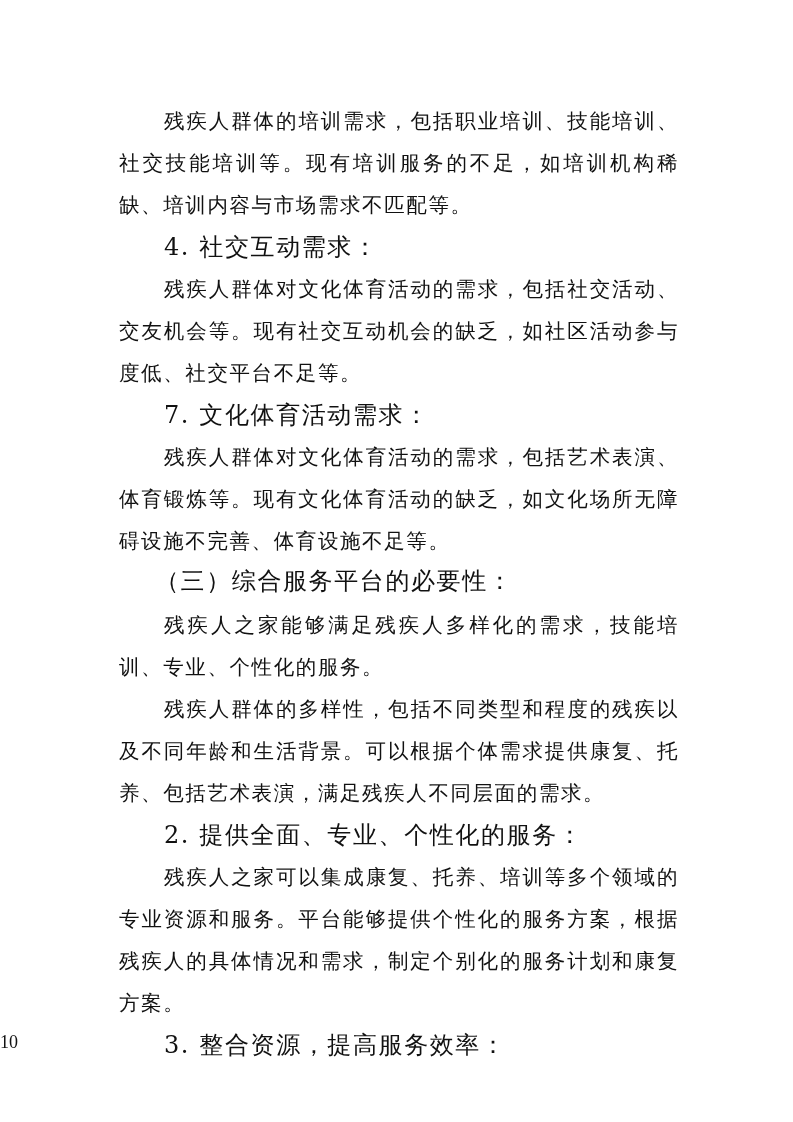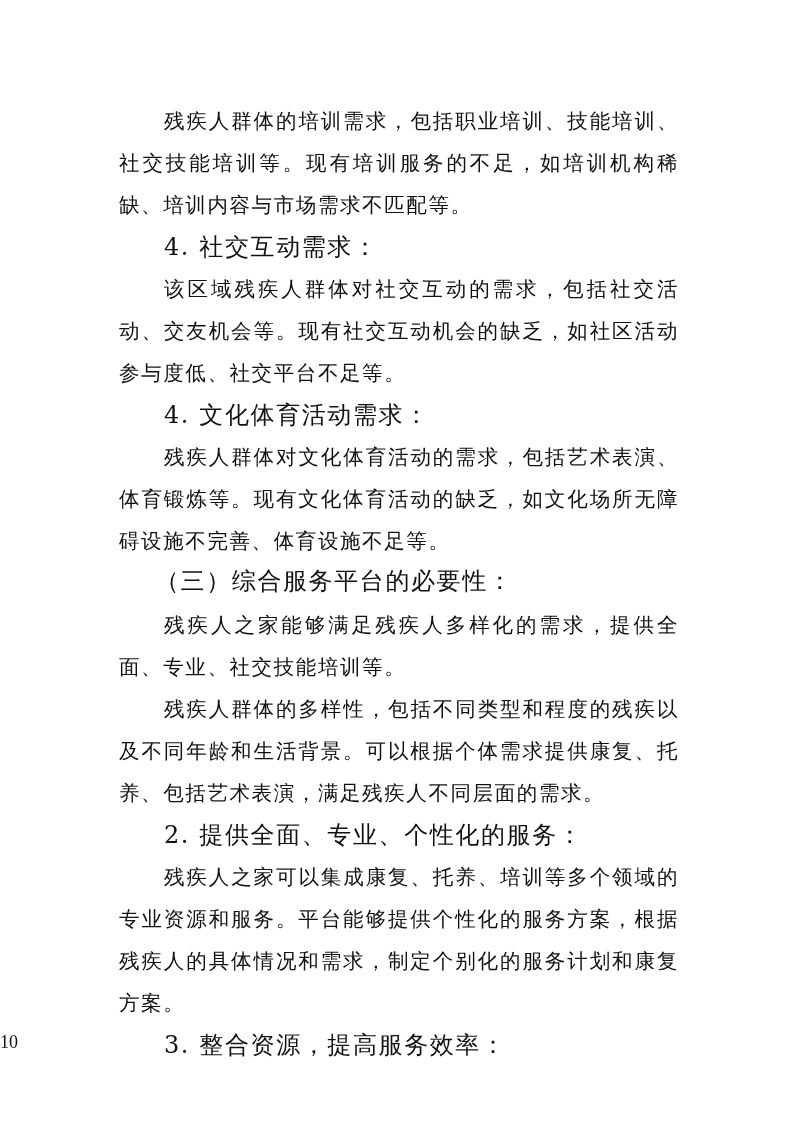--- a/index.html
+++ b/index.html
@@ -57,24 +57,24 @@
     font-family: "Liberation Serif", "DejaVu Serif", serif;
   }
 </style>
 </head>
 <body>
 
 <div class="page">
   <div class="content">
     <p class="para">残疾人群体的培训需求，包括职业培训、技能培训、社交技能培训等。现有培训服务的不足，如培训机构稀缺、培训内容与市场需求不匹配等。</p>
     <p class="heading">4. 社交互动需求：</p>
-    <p class="para">该区域残疾人群体对社交互动的需求，包括社交活动、交友机会等。现有社交互动机会的缺乏，如社区活动参与度低、社交平台不足等。</p>
-    <p class="heading">4. 文化体育活动需求：</p>
+    <p class="para">残疾人群体对文化体育活动的需求，包括社交活动、交友机会等。现有社交互动机会的缺乏，如社区活动参与度低、社交平台不足等。</p>
+    <p class="heading">7. 文化体育活动需求：</p>
     <p class="para">残疾人群体对文化体育活动的需求，包括艺术表演、体育锻炼等。现有文化体育活动的缺乏，如文化场所无障碍设施不完善、体育设施不足等。</p>
     <p class="heading paren">（三）综合服务平台的必要性：</p>
-    <p class="para">残疾人之家能够满足残疾人多样化的需求，提供全面、专业、社交技能培训等。</p>
+    <p class="para">残疾人之家能够满足残疾人多样化的需求，技能培训、专业、个性化的服务。</p>
     <p class="para">残疾人群体的多样性，包括不同类型和程度的残疾以及不同年龄和生活背景。可以根据个体需求提供康复、托养、包括艺术表演，满足残疾人不同层面的需求。</p>
     <p class="heading">2. 提供全面、专业、个性化的服务：</p>
     <p class="para">残疾人之家可以集成康复、托养、培训等多个领域的专业资源和服务。平台能够提供个性化的服务方案，根据残疾人的具体情况和需求，制定个别化的服务计划和康复方案。</p>
     <p class="heading">3. 整合资源，提高服务效率：</p>
   </div>
   <div class="page-number">10</div>
 </div>
 
 </body></html>

